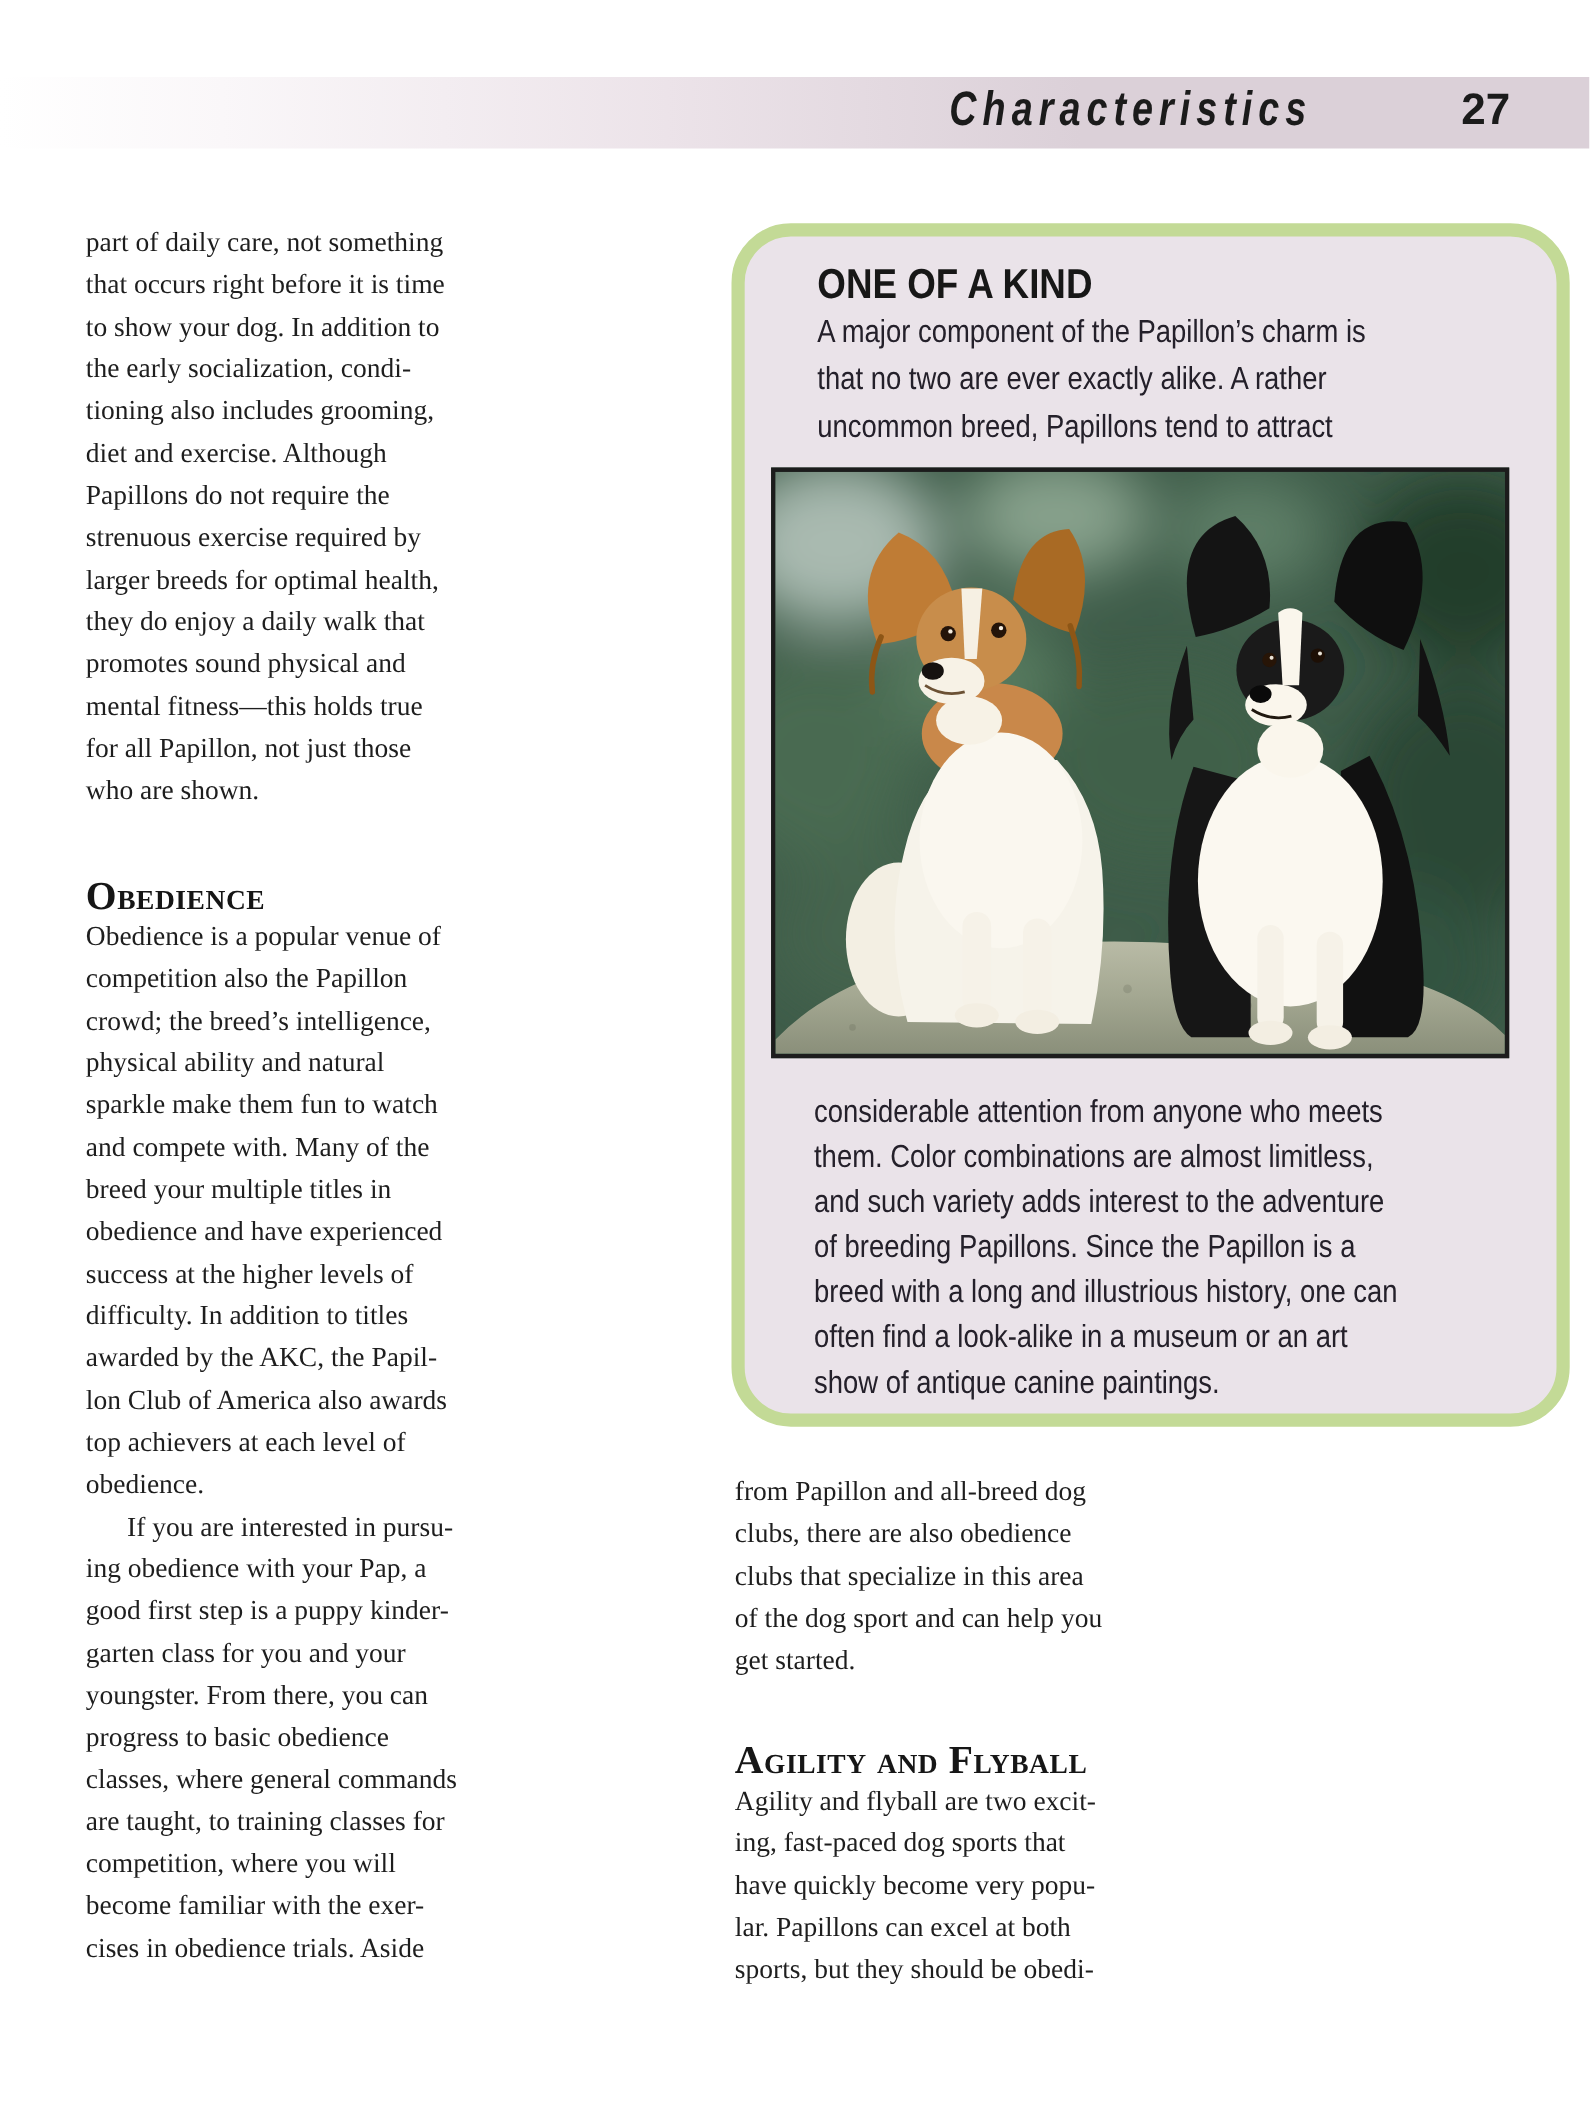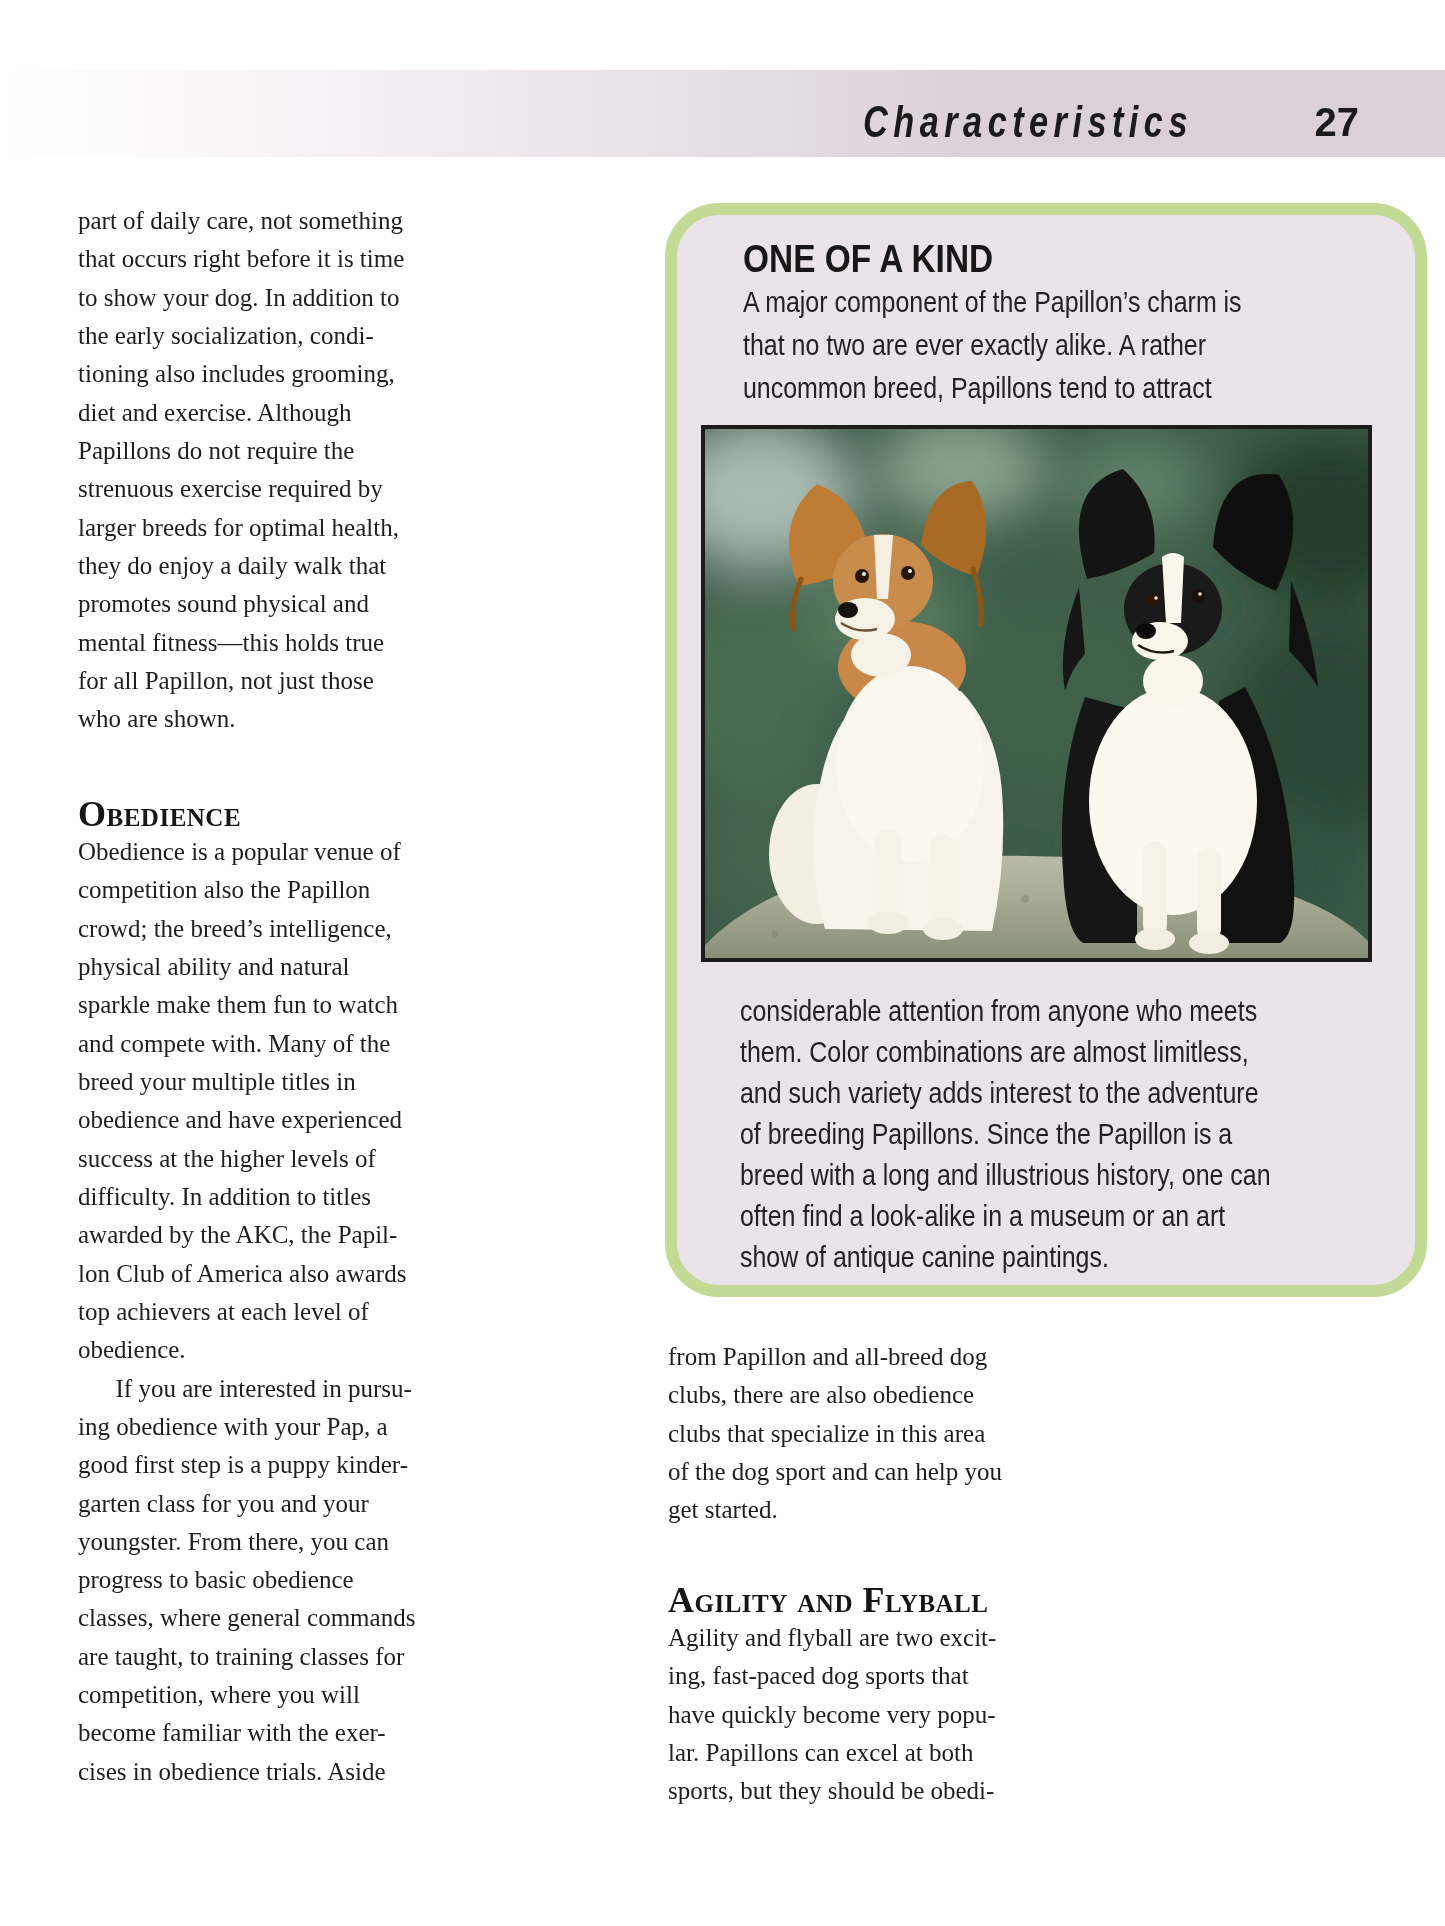--- a/index.html
+++ b/index.html
@@ -7,31 +7,31 @@
     --text:#1e1e1e; --photo_border:#1c1c1c;
   }
   html,body{margin:0;padding:0;}
   body{
     width:1445px;height:1926px;position:relative;background:#ffffff;
     font-family:"Liberation Serif", serif;color:var(--text);
     overflow:hidden;
   }
   
   .band{
-    position:absolute;left:0;top:70px;width:1445px;height:87px;
+    position:absolute;left:0;top:70px;width:1445px;height:65px;
     background:linear-gradient(90deg,#ffffff 0%,#faf7f9 14%,#ece3e9 42%,var(--band) 68%,var(--band) 100%);
   }
   .band-title{
     position:absolute;right:252px;bottom:13px;
     font-family:"Liberation Sans",sans-serif;font-style:italic;font-weight:700;
     font-size:44px;line-height:1;letter-spacing:7px;color:#1b1b1b;
     transform:scaleX(0.78);transform-origin:100% 100%;white-space:nowrap;
   }
   .band-num{
-    position:absolute;right:86px;bottom:15px;
+    position:absolute;right:72px;bottom:15px;
     font-family:"Liberation Sans",sans-serif;font-weight:700;
     font-size:40px;line-height:1;color:#1b1b1b;
   }
   
   .col{position:absolute;}
   .col-left{left:78px;top:202px;width:500px;}
   .col-right{left:668px;top:1338px;width:520px;}
   .bodytext div{
     font-size:25px;line-height:38.33px;white-space:nowrap;
     color:var(--text);

